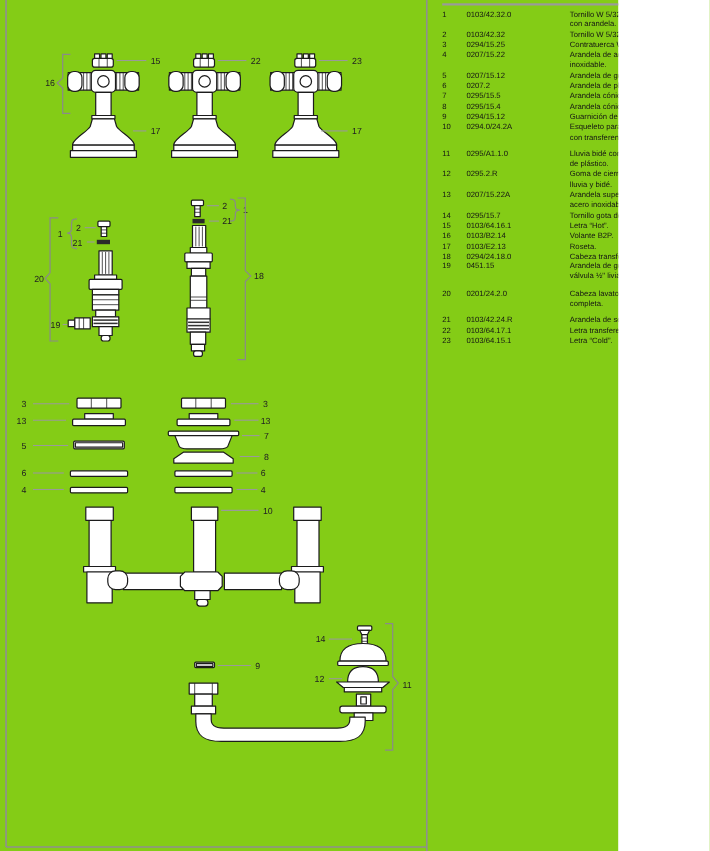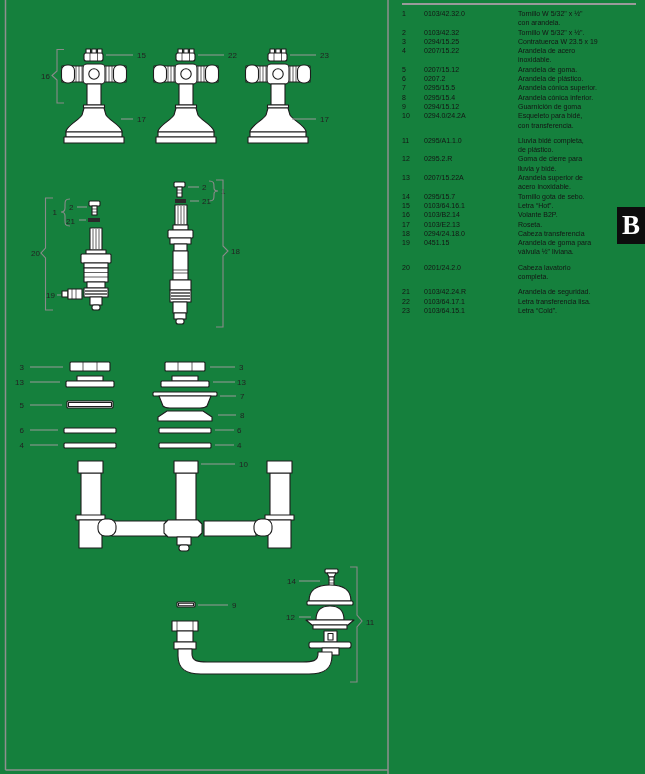--- a/index.html
+++ b/index.html
@@ -1,16 +1,16 @@
 <!DOCTYPE html>
 <html><head>
 <meta charset="utf-8">
 <style>
   html,body{margin:0;padding:0;background:#fff;}
-  .page{position:relative;width:645px;height:774px;background:#15803d;overflow:hidden;
+  .page{position:relative;width:562px;height:774px;background:#84cc16;overflow:hidden;
         font-family:"Liberation Sans",sans-serif;}
   
   .parts-list{position:absolute;left:402px;top:3px;width:238px;}
   .rule{border-top:2px solid #9a9a9a;width:234px;margin-bottom:4px;}
   .row{display:grid;grid-template-columns:22px 94px 1fr;font-size:7px;line-height:9.3px;color:#141414;}
   .row .desc{white-space:pre-line;}
   .row.gap{margin-top:6px;}
   
   .tab-b{position:absolute;left:617px;top:207px;width:28px;height:37px;background:#0d0d0d;
          color:#fff;display:flex;align-items:center;justify-content:center;

